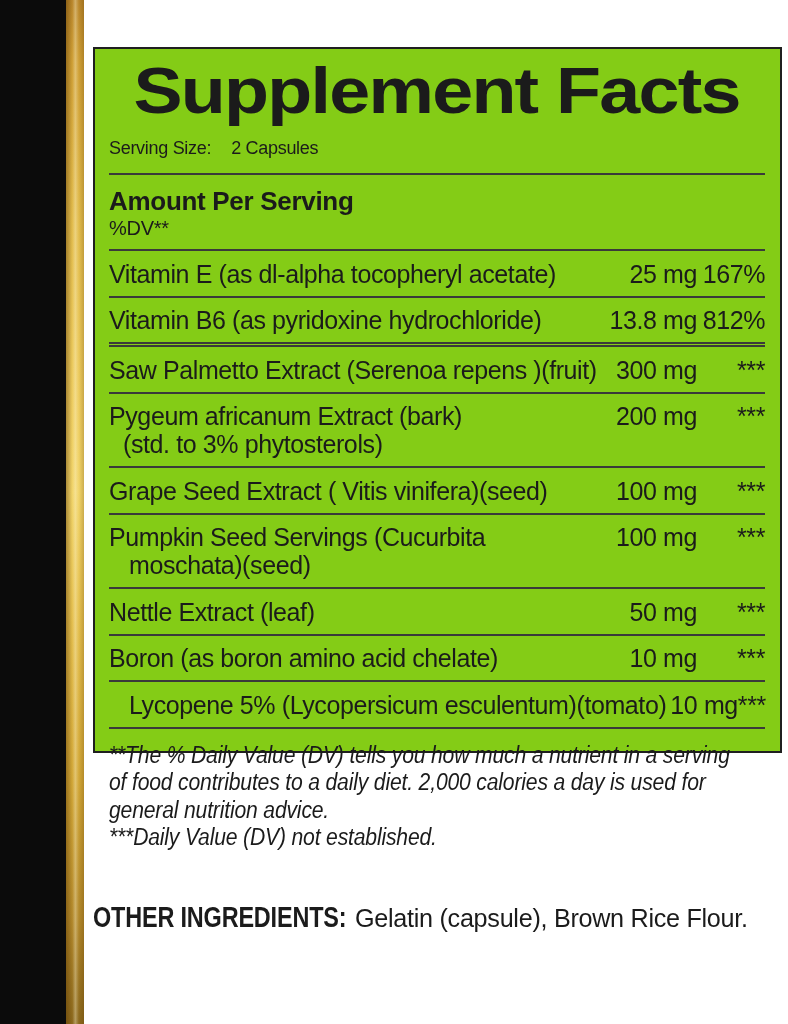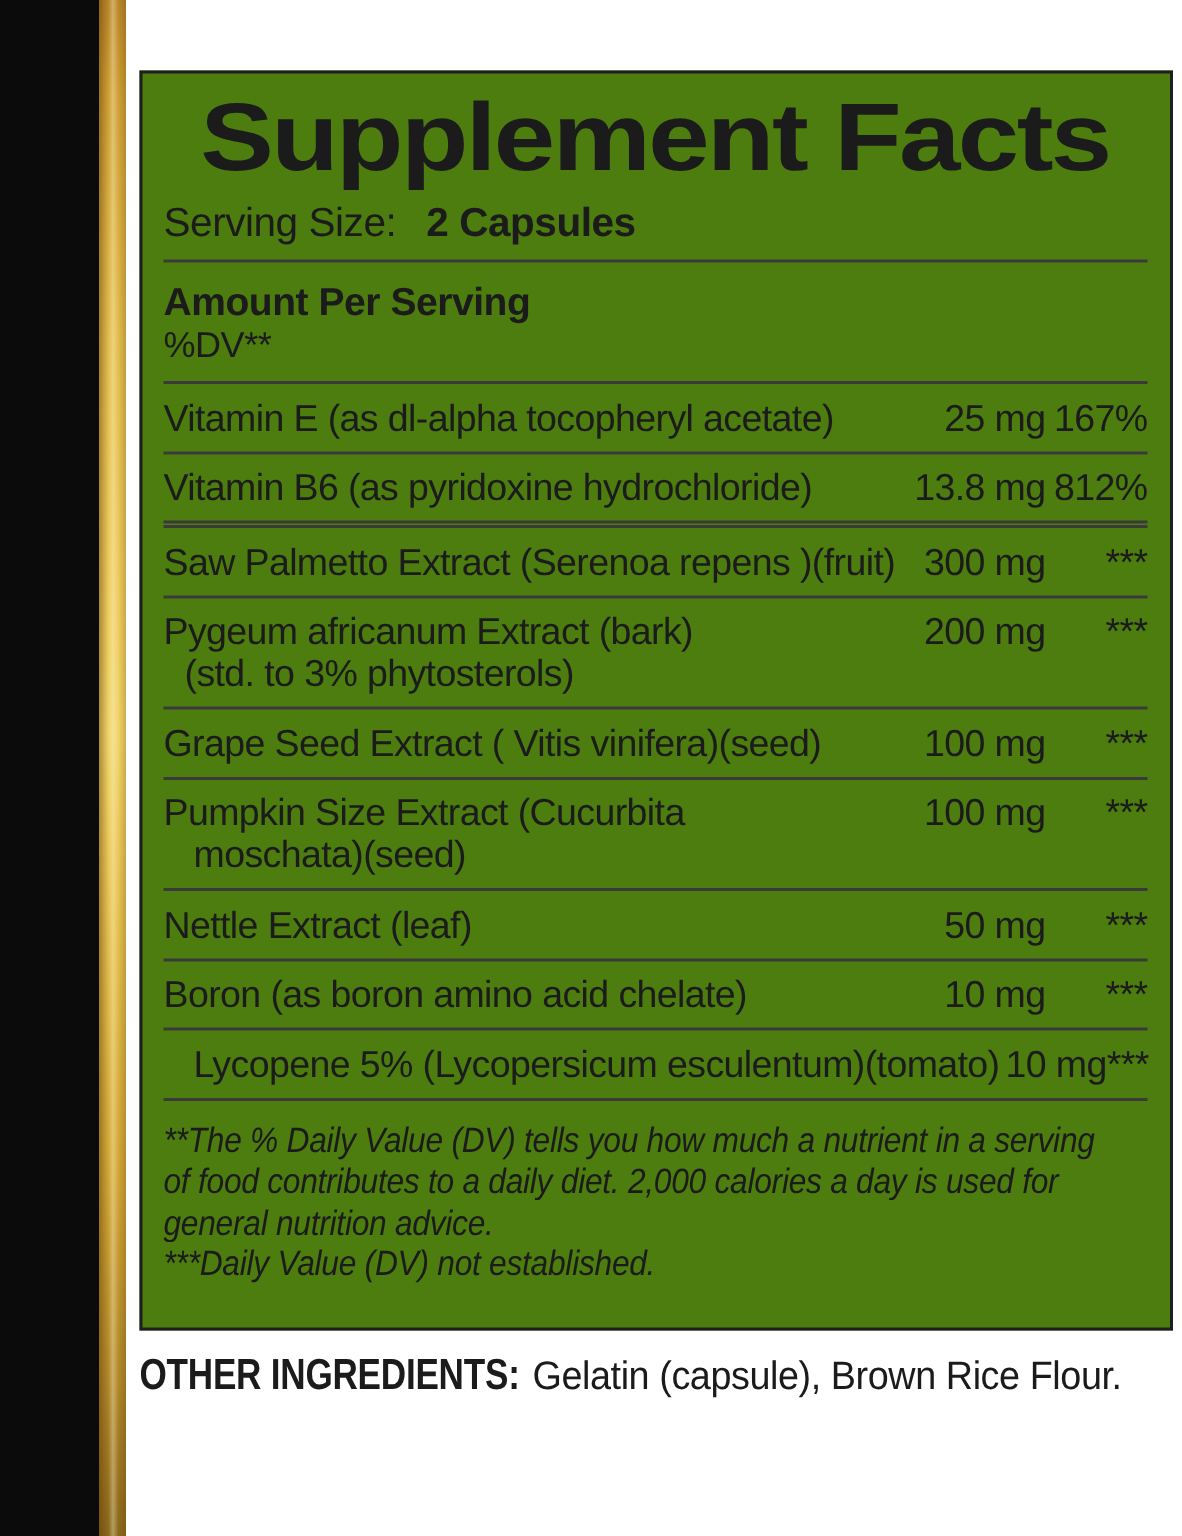--- a/index.html
+++ b/index.html
@@ -18,48 +18,48 @@
   }
   .gold-stripe {
     position: absolute; left: 66px; top: 0; width: 18px; height: 1024px;
     background:
       linear-gradient(to right, rgba(90,55,0,0.45) 0%, rgba(90,55,0,0.0) 35%, rgba(255,250,220,0.35) 52%, rgba(255,250,220,0.0) 72%, rgba(90,55,0,0.25) 100%),
       linear-gradient(to bottom, #b9862b 0%, #cf9f35 6%, #e2bc4c 22%, #eecd60 40%, #f1d469 48%, #e5c04f 60%, #d2a737 76%, #b1872a 90%, #8a671c 100%);
   }
 
   
   .panel {
-    position: absolute; left: 93px; top: 47px; width: 689px; height: 840px;
-    background: #4d7c0f;
+    position: absolute; left: 93px; top: 47px; width: 689px; height: 706px;
+    background: #84cc16;
     border: 2.5px solid #1f1f1f;
     padding: 0 15px 0 14px;
   }
 
   .title { margin-top: 9px; text-align: center; line-height: 66px; height: 70px; }
   .title-inner {
     display: inline-block;
     font-size: 64px; font-weight: 700; letter-spacing: -1.5px;
     transform: scaleX(1.15);
     white-space: nowrap;
   }
 
-  .serv { font-size: 27px; line-height: 31px; letter-spacing: -0.3px; display: flex; }
+  .serv { font-size: 18px; line-height: 31px; letter-spacing: -0.3px; display: flex; }
   .serv.first { margin-top: 5px; }
   .serv .s-label { white-space: nowrap; }
-  .serv .s-val { white-space: nowrap; font-weight: bold; }
+  .serv .s-val { white-space: nowrap; }
   .serv.first .s-val { margin-left: 20px; }
   .serv .s-val { margin-left: 12px; }
 
   .sep { border-top: 2.4px solid #3a3a3a; height: 0; }
   .sep.after-serv { margin-top: 9px; }
   .sep.dbl { border-top: 2px solid #3a3a3a; border-bottom: 2px solid #3a3a3a; height: 5px; }
 
   .aps { display: flex; justify-content: space-between; align-items: baseline; padding: 11px 0 9px; flex-direction: column; }
   .aps-label { font-size: 26px; font-weight: 700; letter-spacing: -0.3px; }
-  .aps-dv { font-size: 24px; letter-spacing: -0.3px; }
+  .aps-dv { font-size: 20px; letter-spacing: -0.3px; }
 
   .row {
     display: flex; align-items: flex-start;
     padding: 8.5px 0 8px;
     font-size: 25px; letter-spacing: -0.4px; line-height: 28px;
   }
   .row .name { flex: 1 1 auto; white-space: nowrap; }
   .row .name .name2 { padding-left: 14px; white-space: nowrap; }
   .row .amt { flex: 0 0 96px; text-align: right; white-space: nowrap; }
   .row .dv  { flex: 0 0 68px; text-align: right; white-space: nowrap; }
@@ -144,21 +144,21 @@
   <div class="sep"></div>
 
   <div class="row">
     <span class="name">Grape Seed Extract ( Vitis vinifera)(seed)</span>
     <span class="amt">100 mg</span>
     <span class="dv">***</span>
   </div>
   <div class="sep"></div>
 
   <div class="row">
-    <span class="name"><span>Pumpkin Size Extract (Cucurbita</span><span class="name2" style="display:block; padding-left:20px;">moschata)(seed)</span></span>
+    <span class="name"><span>Pumpkin Seed Servings (Cucurbita</span><span class="name2" style="display:block; padding-left:20px;">moschata)(seed)</span></span>
     <span class="amt">100 mg</span>
     <span class="dv">***</span>
   </div>
   <div class="sep"></div>
 
   <div class="row">
     <span class="name">Nettle Extract (leaf)</span>
     <span class="amt">50 mg</span>
     <span class="dv">***</span>
   </div>

